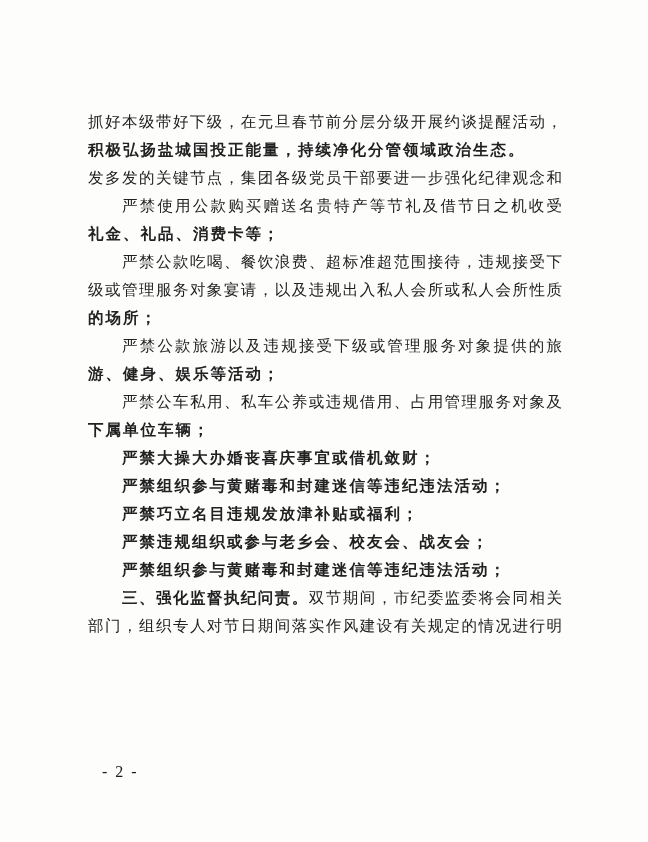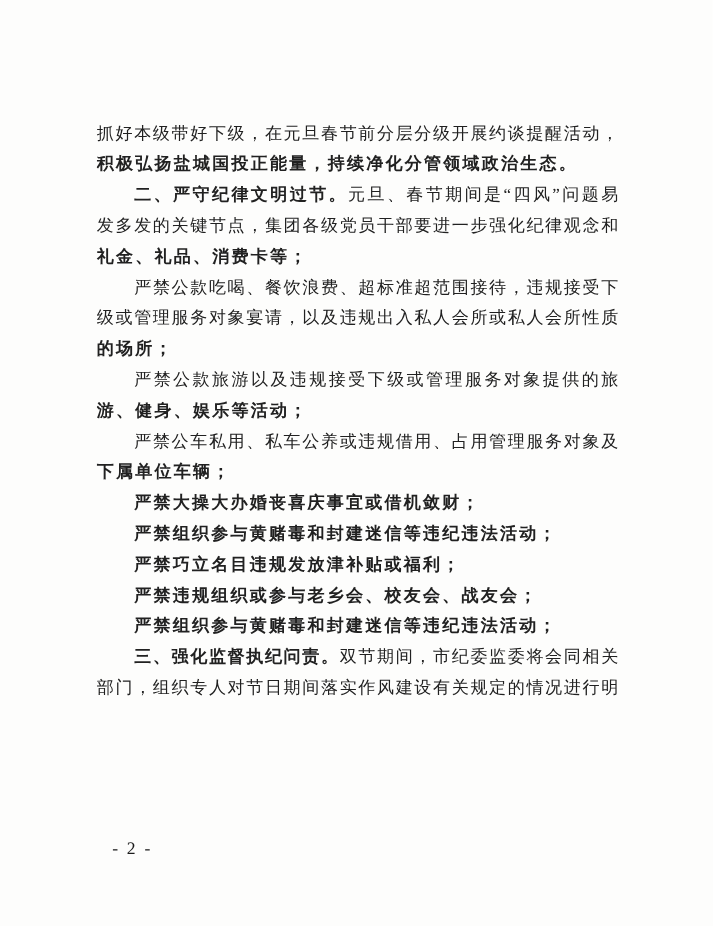--- a/index.html
+++ b/index.html
@@ -58,23 +58,23 @@
 </style>
 </head>
 <body>
 
 <div class="page">
   <div class="textblock">
 
     <div class="line">抓好本级带好下级，在元旦春节前分层分级开展约谈提醒活动，</div>
     <div class="line end">积极弘扬盐城国投正能量，持续净化分管领域政治生态。</div>
 
-    <div class="line indent"><b class="lead">二、严守纪律文明过节。</b><span>元旦、春节期间是“四风”问题易</span></div>
     <div class="line">发多发的关键节点，集团各级党员干部要进一步强化纪律观念和</div>
 
+    <div class="line indent">严禁使用公款购买赠送名贵特产等节礼及借节日之机收受</div>
     <div class="line end">礼金、礼品、消费卡等；</div>
 
     <div class="line indent">严禁公款吃喝、餐饮浪费、超标准超范围接待，违规接受下</div>
     <div class="line">级或管理服务对象宴请，以及违规出入私人会所或私人会所性质</div>
     <div class="line end">的场所；</div>
 
     <div class="line indent">严禁公款旅游以及违规接受下级或管理服务对象提供的旅</div>
     <div class="line end">游、健身、娱乐等活动；</div>
 
     <div class="line indent">严禁公车私用、私车公养或违规借用、占用管理服务对象及</div>

